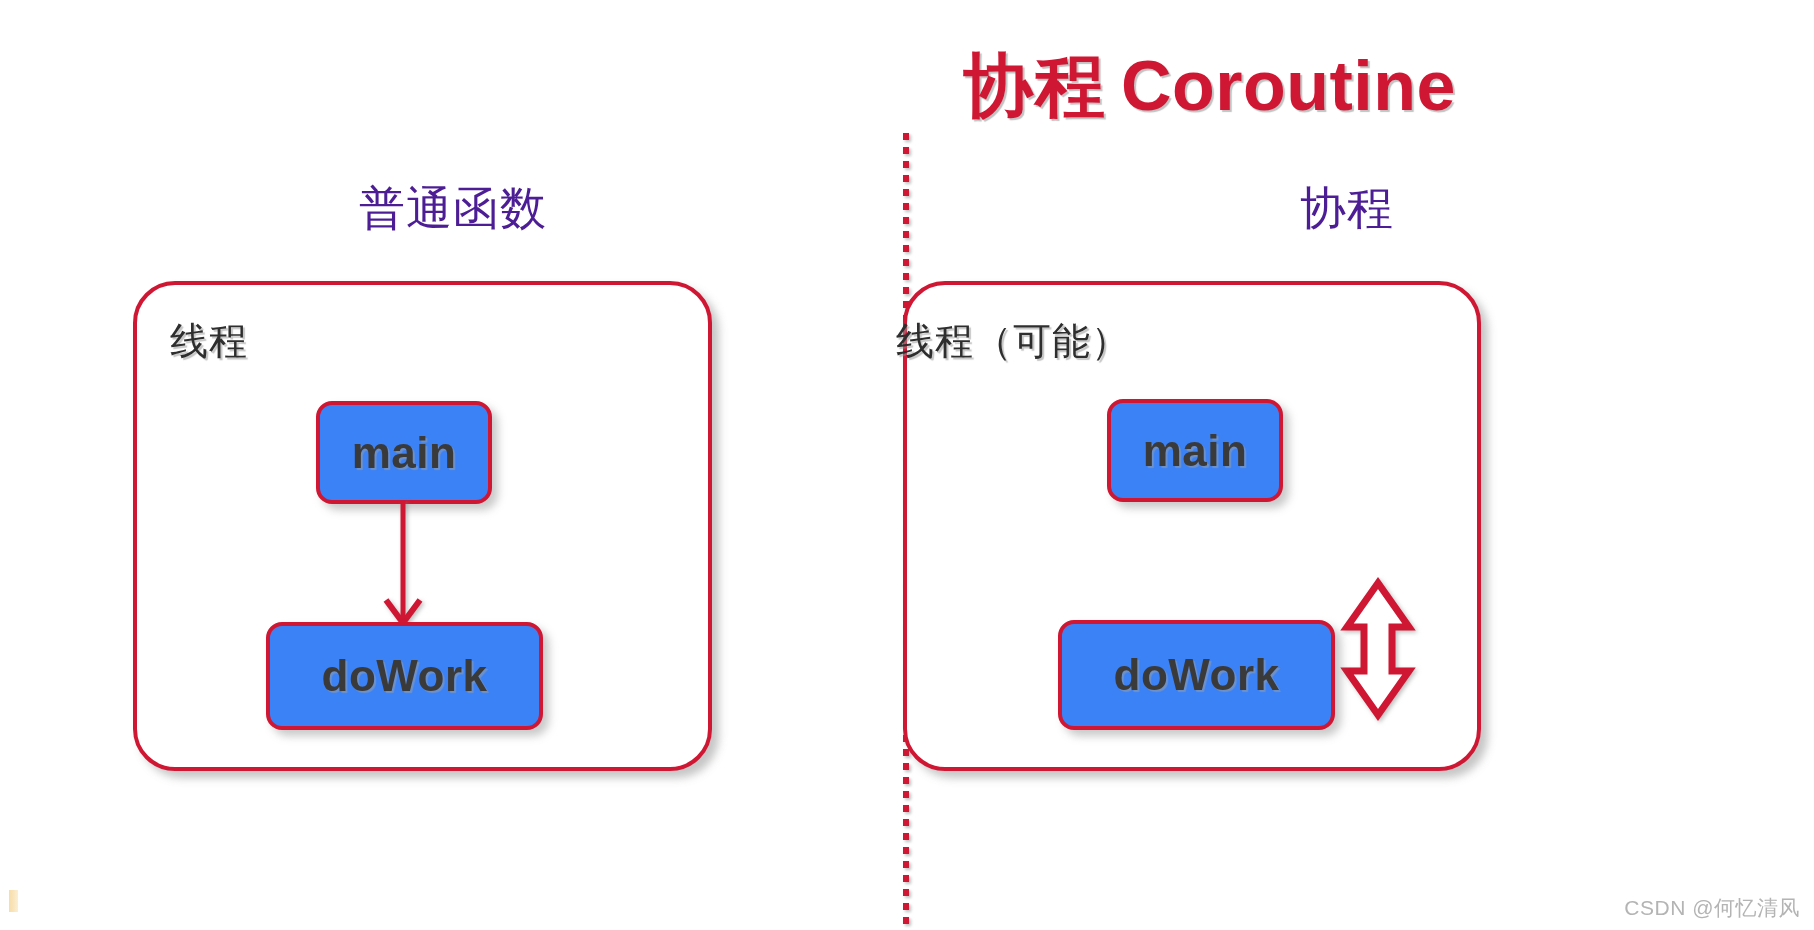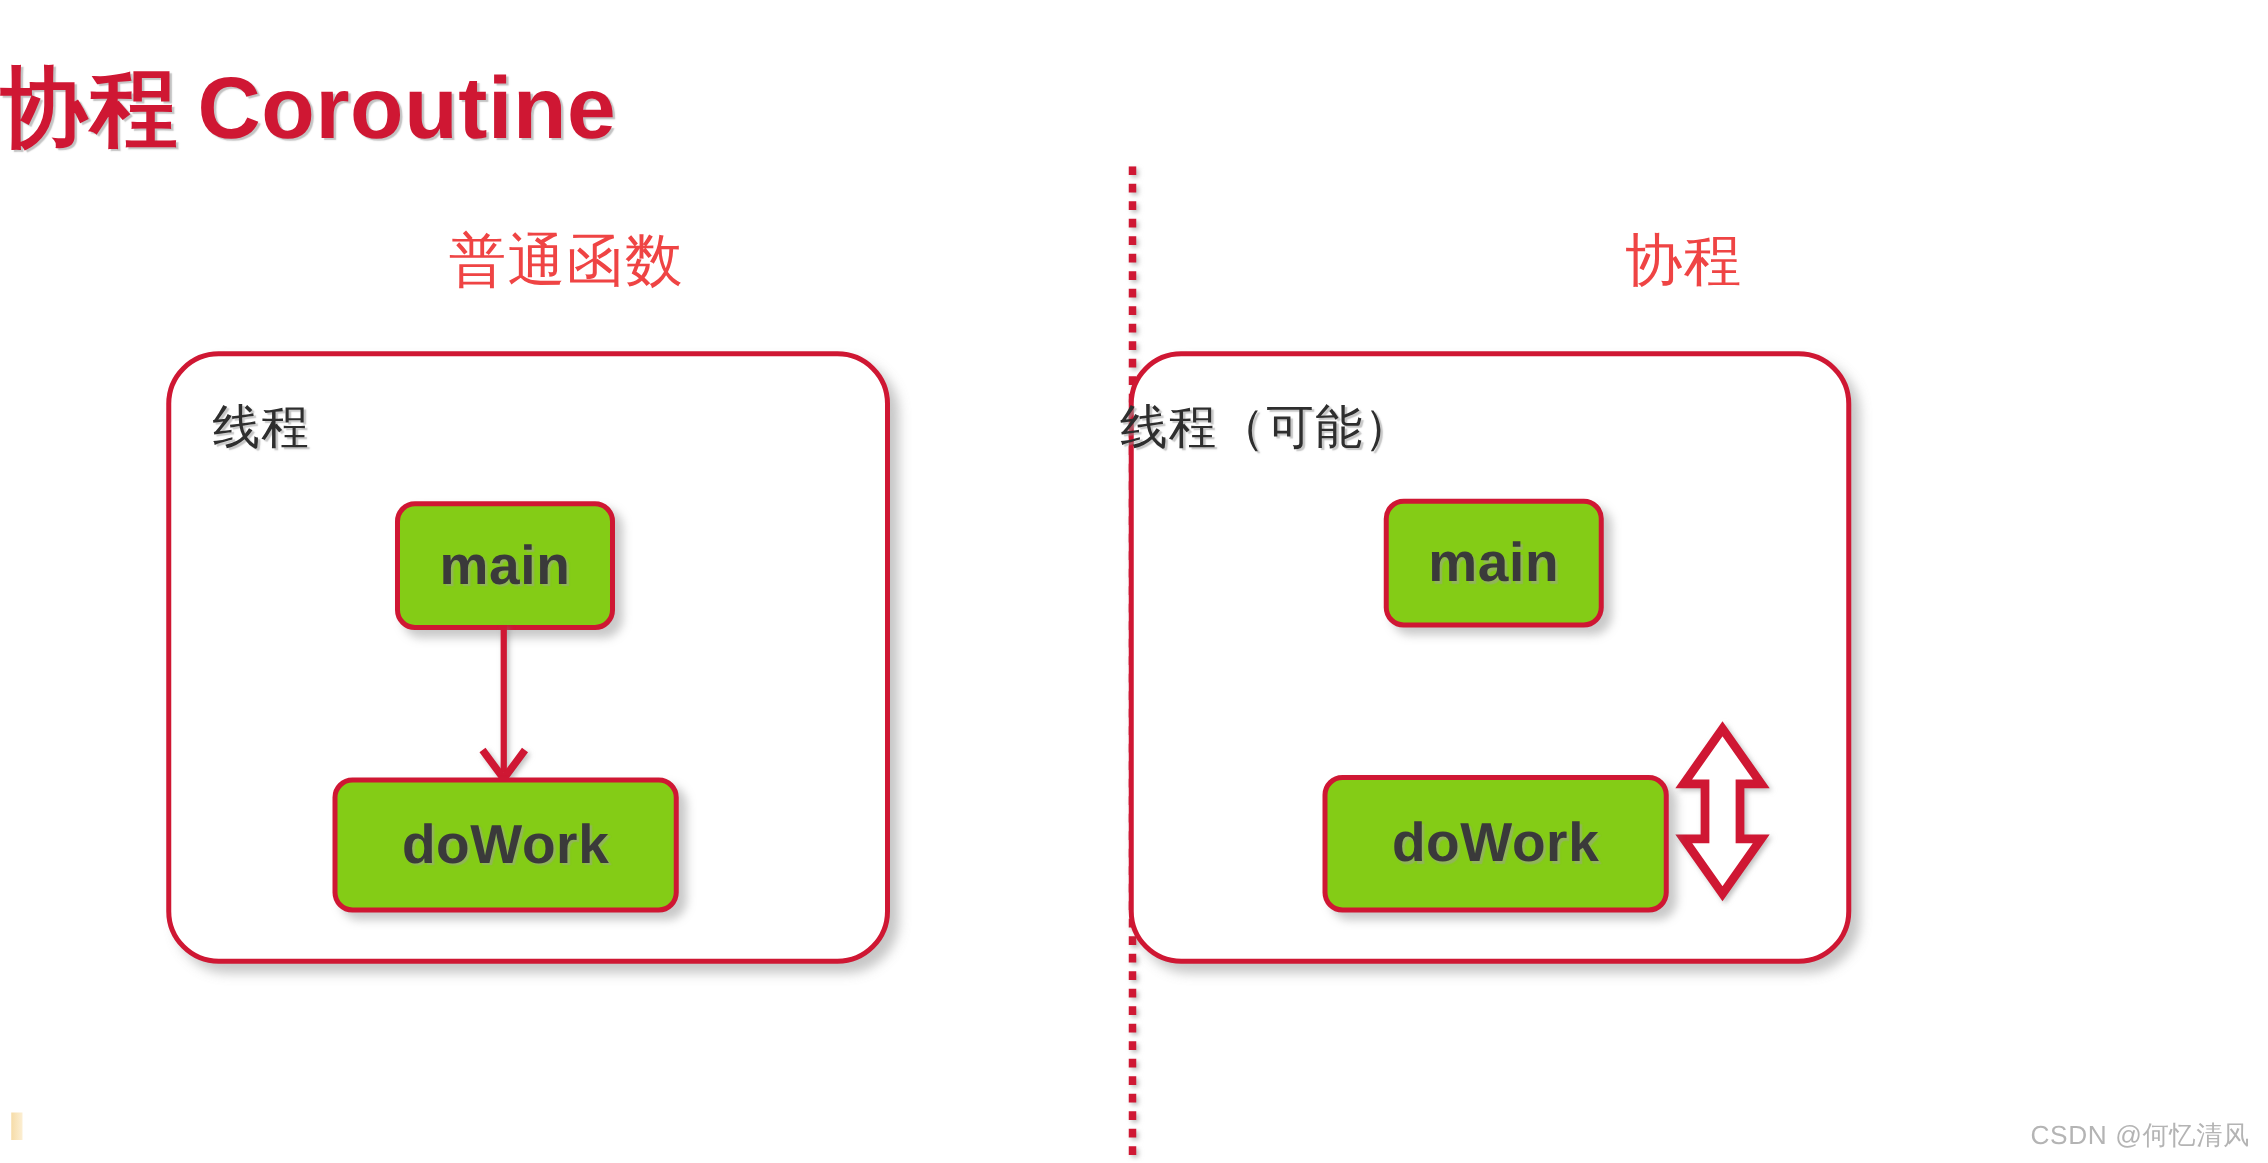--- a/index.html
+++ b/index.html
@@ -14,21 +14,21 @@
     overflow: hidden;
     font-family: "Liberation Sans", "DejaVu Sans", sans-serif;
   }
 
   
   #title {
     position: absolute;
     left: 0;
     top: 46px;
     width: 1456px;
-    text-align: left;
+    text-align: right;
     font-size: 70px;
     font-weight: bold;
     color: #cf1733;
     letter-spacing: 0.5px;
     text-shadow: 2px 2px 1px rgba(120,120,120,0.45);
     white-space: nowrap;
     line-height: 1.15;
   }
   #title .zh { letter-spacing: 2px; }
   #title .en { margin-left: 14px; }
@@ -44,21 +44,21 @@
     background-size: 6px 14px;
     background-repeat: repeat-y;
     filter: drop-shadow(2px 2px 1.5px rgba(130,130,130,0.5));
   }
 
   
   .col-heading {
     position: absolute;
     font-size: 46px;
     font-weight: 400;
-    color: #ef4444;
+    color: #4c1d95;
     white-space: nowrap;
     letter-spacing: 1px;
   }
   #heading-left  { left: 359px; top: 178px; }
   #heading-right { left: 1300px; top: 178px; }
 
   
   .thread-box {
     position: absolute;
     box-sizing: border-box;
@@ -79,21 +79,21 @@
     letter-spacing: 1px;
     text-shadow: 2px 2px 1px rgba(150,150,150,0.55);
   }
   #thread-label-left  { left: 170px;  top: 316px; }
   #thread-label-right { left: 896px;  top: 316px; }
 
   
   .fn-box {
     position: absolute;
     box-sizing: border-box;
-    background: #84cc16;
+    background: #3b82f6;
     border: 4px solid #cf1733;
     border-radius: 16px;
     box-shadow: 6px 6px 8px rgba(120,120,120,0.4);
     display: flex;
     align-items: center;
     justify-content: center;
   }
   .fn-label {
     font-size: 44px;
     font-weight: bold;

